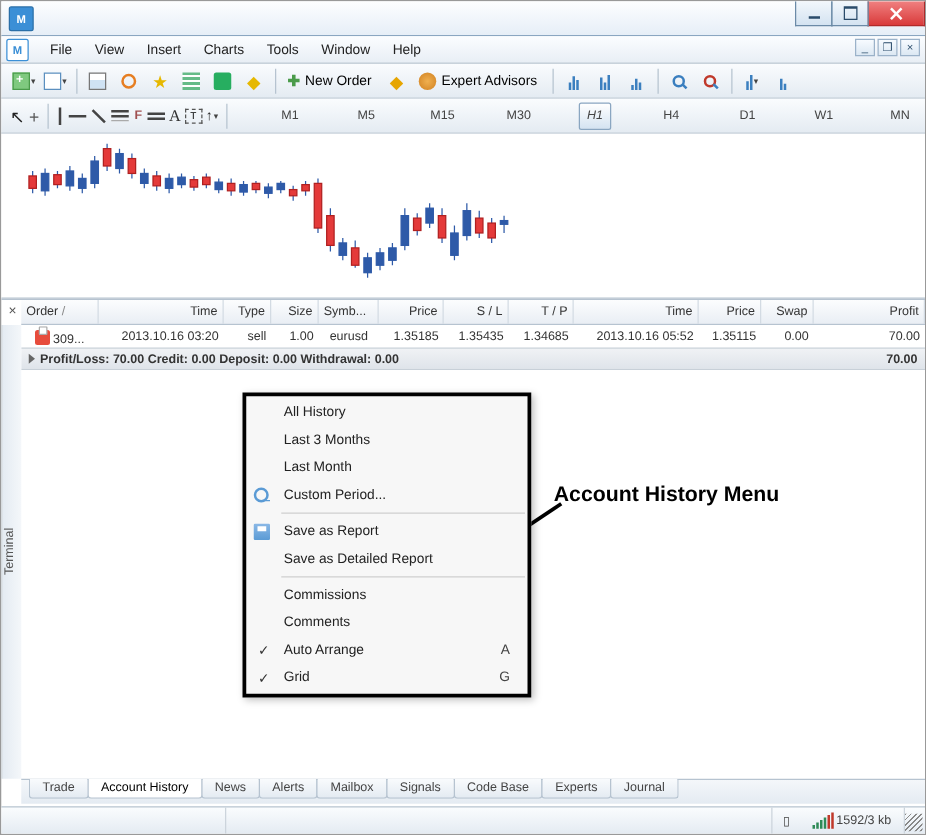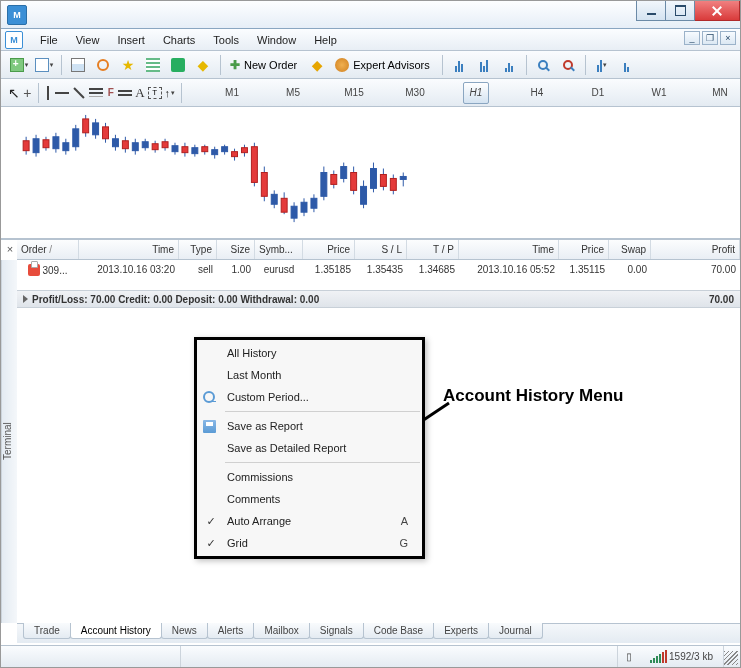--- a/index.html
+++ b/index.html
@@ -73,33 +73,33 @@
 .grid-wrap { position:relative; height: 404px; border-top:1px solid #b6c3d0; }
 .grid-close { position:absolute; left:2px; top:2px; width:14px; height:14px; cursor:pointer; font-size:11px; color:#555; text-align:center; line-height:12px; border:1px solid transparent; z-index:2;}
 .grid-header { display:flex; height:20px; background:linear-gradient(#fcfdfe,#e9eef4); border-bottom:1px solid #b6c3d0; margin-left:16px; }
 .gh { border-right:1px solid #d3dbe3; padding:2px 4px; font-size:10px; color:#333; display:flex; align-items:center; overflow:hidden; white-space:nowrap; }
 .gh.r { justify-content:flex-end; }
 .grid-row { display:flex; height:18px; align-items:center; margin-left:16px; background:#fff; }
 .grid-row .gc { padding:1px 4px; font-size:10px; color:#333; overflow:hidden; white-space:nowrap;text-align:center; }
 .grid-row .gc.r { text-align:right; }
 .row-icon { width:12px; height:12px; background:#e74c3c; border-radius:2px; display:inline-block; margin-right:2px; position:relative; top:2px;}
 .row-icon::after{content:""; position:absolute; left:3px; top:-3px; width:5px; height:5px; background:#fff; border:1px solid #aaa; border-radius:1px;}
-.summary-row { display:flex; height:18px; background:linear-gradient(#f0f2f5,#dfe4ea); border-top:1px solid #c8d0d8; border-bottom:1px solid #c8d0d8; margin-left:16px; align-items:center; padding:0 6px; font-size:10px; font-weight:bold; color:#333; justify-content:space-between;margin-top:12px; }
+.summary-row { display:flex; height:18px; background:linear-gradient(#f0f2f5,#dfe4ea); border-top:1px solid #c8d0d8; border-bottom:1px solid #c8d0d8; margin-left:16px; align-items:center; padding:0 6px; font-size:10px; font-weight:bold; color:#333; justify-content:space-between; }
 .summary-row .arrow { width:0; height:0; border-top:4px solid transparent; border-bottom:4px solid transparent; border-left:5px solid #666; margin-right:4px; }
 
 
 .terminal-label { position:absolute; left:0; top:20px; bottom:20px; width:16px; background:linear-gradient(90deg,#f4f7fa,#e4ebf2); border-right:1px solid #ccd4dc; writing-mode:vertical-rl; transform:rotate(180deg); font-size:10px; color:#555; text-align:center; padding:4px 0; }
 
 
 .bottom-tabs { position:absolute; left:16px; right:0; bottom:0; height:20px; background:linear-gradient(#f4f7fa,#e4ebf2); border-top:1px solid #b6c3d0; display:flex; align-items:flex-start; padding-left:6px; }
 .btab { padding:2px 10px; font-size:10px; color:#444; border:1px solid #b6c3d0; border-top:none; background:linear-gradient(#f9fbfd,#e4ebf2); margin-right:-1px; cursor:pointer; border-radius:0 0 3px 3px; position:relative; top:-1px;}
 .btab.active { background:#fff; font-weight:normal; color:#000; z-index:1; }
 
 
-.context-menu { position:absolute; left:193px; top:336px; width:231px; background:#f7f7f7; border:3px solid #000; box-shadow:2px 2px 6px rgba(0,0,0,.25); z-index:50; padding:2px 0; }
+.context-menu { position:absolute; left:193px; top:313px; width:231px; background:#f7f7f7; border:3px solid #000; box-shadow:2px 2px 6px rgba(0,0,0,.25); z-index:50; padding:2px 0; }
 .ctx-item { height:22px; display:flex; align-items:center; padding:0 20px 0 30px; font-size:11px; color:#222; cursor:pointer; position:relative; }
 .ctx-sep { height:1px; background:#d0d0d0; margin:3px 2px 3px 28px; }
 .ctx-icon { position:absolute; left:6px; width:16px; height:16px; display:flex; align-items:center; justify-content:center; }
 .ctx-check::before { content:"✓"; color:#333; font-size:11px; }
 .ctx-short { position:absolute; right:14px; color:#444; }
 .ctx-icon.clock { border:2px solid #5b9bd5; border-radius:50%; width:12px; height:12px; }
 .ctx-icon.clock::after{content:""; position:absolute; width:4px; height:1px; background:#5b9bd5; left:7px; top:8px;}
 .ctx-icon.save { background:linear-gradient(#8ab8e6,#5b9bd5); width:13px; height:13px; border-radius:1px; }
 .ctx-icon.save::after{content:""; position:absolute; width:7px; height:4px; background:#fff; left:3px; top:2px;}
 
@@ -425,20 +425,21 @@
       <div class="btab">Mailbox</div>
       <div class="btab">Signals</div>
       <div class="btab">Code Base</div>
       <div class="btab">Experts</div>
       <div class="btab">Journal</div>
     </div>
 </div>
 
 <div class="context-menu">
   <div class="ctx-item">All History</div>
+  <div class="ctx-item">Last 3 Months</div>
   <div class="ctx-item">Last Month</div>
   <div class="ctx-item">
       <span class="ctx-icon clock"></span>
       <span>Custom Period...</span>
     </div>
   <div class="ctx-sep"></div>
   <div class="ctx-item">
       <span class="ctx-icon save"></span>
       <span>Save as Report</span>
     </div>

